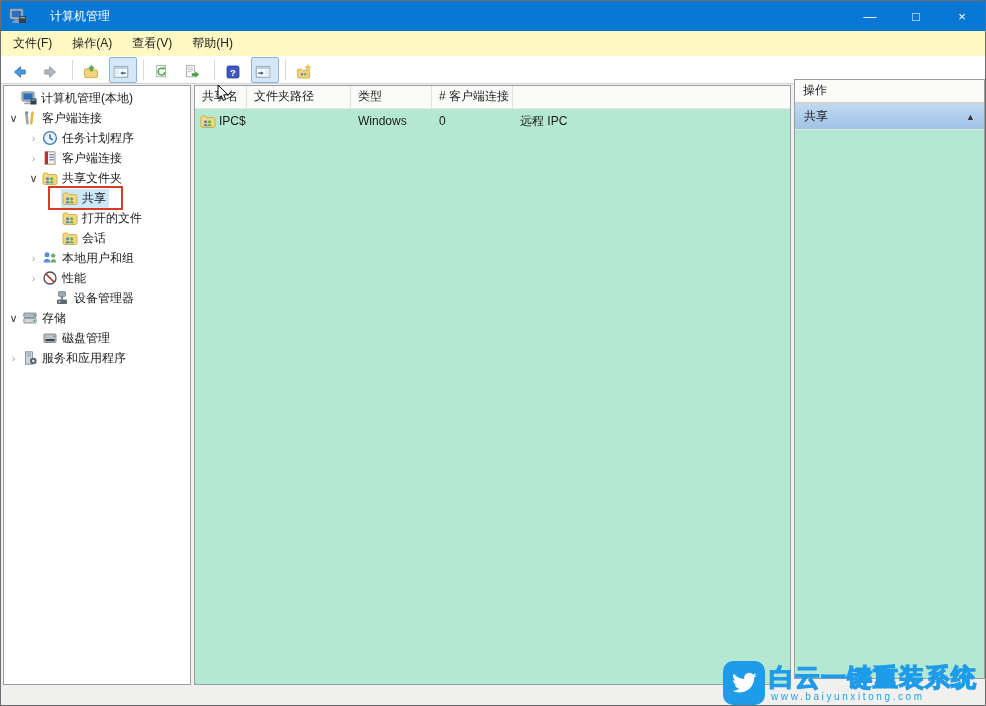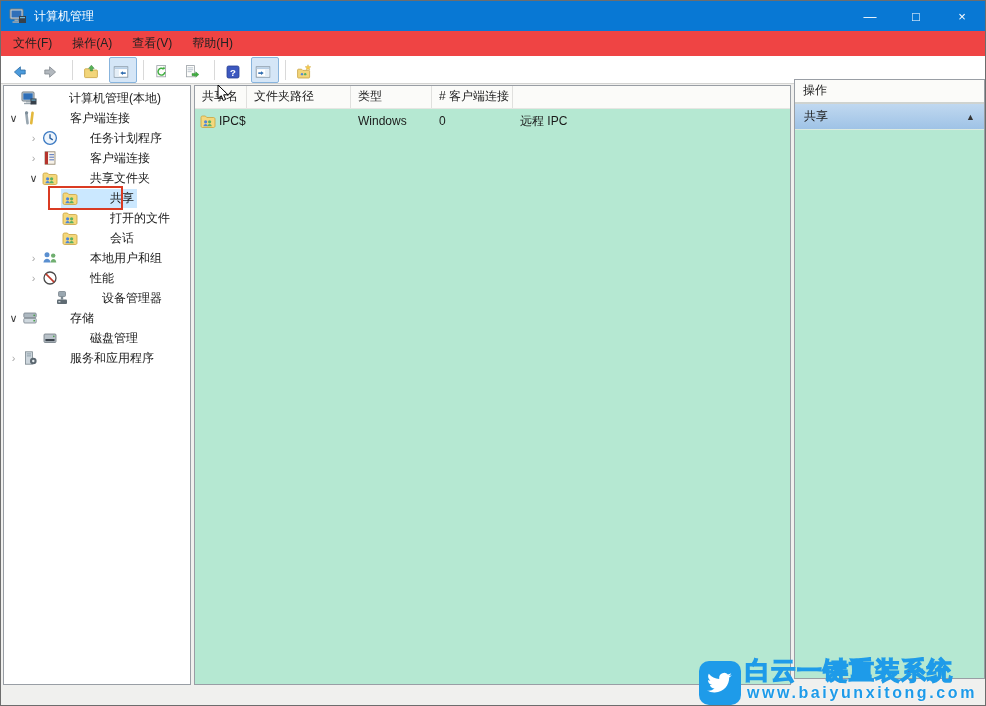--- a/index.html
+++ b/index.html
@@ -6,44 +6,44 @@
   #window{
     position:relative; width:986px; height:706px; box-sizing:border-box;
     background:#f0f0ee; border:1px solid #6d6d6d; overflow:hidden;
     font-family:"Liberation Sans","DejaVu Sans",sans-serif; font-size:12px; color:#1a1a1a;
     cursor:default;
   }
   
   .titlebar{position:absolute;left:0;top:0;right:0;height:30px;background:var(--titlebar);
     display:flex;align-items:center;color:#fff;}
   .app-icon{margin-left:8px;display:flex;align-items:center;}
-  .title{margin-left:7px;font-size:12px;}
+  .title{margin-left:23px;font-size:12px;}
   .win-controls{margin-left:auto;display:flex;height:30px;}
   .win-btn{width:46px;height:30px;display:flex;align-items:center;justify-content:center;
     font-size:13px;color:#fff;}
   
-  .menubar{position:absolute;left:0;top:30px;right:0;height:25px;background:#ef4444;
+  .menubar{position:absolute;left:0;top:30px;right:0;height:25px;background:#fef9c3;
     display:flex;align-items:center;padding-left:2px;box-sizing:border-box;}
   .menu-item{padding:4px 10px;color:#222;}
   
   .toolbar{position:absolute;left:0;top:55px;right:0;height:28px;background:#ffffff;
     border-bottom:1px solid #d4d4d2;display:flex;align-items:center;padding-left:6px;box-sizing:border-box;}
   .tool-btn{width:26px;height:24px;display:flex;align-items:center;justify-content:center;
     border:1px solid transparent;border-radius:2px;margin:0 1px;}
   .tool-btn.pressed{background:#d5e6f7;border-color:#88b4dd;}
   .tool-sep{width:1px;height:20px;background:#d9d9d9;margin:0 5px;}
   
   .tree-pane{position:absolute;left:2px;top:84px;width:188px;height:600px;background:#ffffff;
     border:1px solid #999ea5;box-sizing:border-box;overflow:hidden;}
   .tree{position:relative;padding-top:2px;}
   .tree-row{height:20px;display:flex;align-items:center;white-space:nowrap;}
   .chev{width:15px;text-align:center;font-size:11px;flex:0 0 15px;}
   .chev.collapsed{color:#a9a9a9;}
   .chev.expanded{color:#3c3c3c;}
-  .node-content{display:flex;align-items:center;padding:1px 3px 1px 1px;gap:28px;}
+  .node-content{display:flex;align-items:center;padding:1px 3px 1px 1px;}
   .node-content.selected{background:var(--sel);}
   .tree-ico{width:16px;height:16px;margin-right:4px;display:inline-flex;}
   .red-box{position:absolute;left:44px;top:100px;width:75px;height:24px;
     border:2px solid var(--red);box-sizing:border-box;pointer-events:none;}
   .center-pane{position:absolute;left:193px;top:84px;width:597px;height:600px;
     border:1px solid #999ea5;box-sizing:border-box;background:var(--green);}
   .table-header{display:flex;height:22px;background:#fbfbf9;border-bottom:1px solid #e6e6e3;}
   .th{box-sizing:border-box;padding-left:7px;line-height:21px;border-right:1px solid #e0e0de;
     color:#222;overflow:hidden;white-space:nowrap;}
   .th:last-child{border-right:none;flex:1;}
@@ -63,21 +63,21 @@
   .more-actions .lbl{flex:1;}
   
   .cursor{position:absolute;left:216px;top:83px;z-index:40;}
   
   .watermark{position:absolute;right:8px;bottom:0;display:flex;align-items:flex-end;z-index:50;}
   .bird-box{width:42px;height:44px;background:var(--accent);border-radius:10px;
     display:flex;align-items:center;justify-content:center;}
   .wm-text{margin-left:4px;display:flex;flex-direction:column;}
   .wm-title{font-size:25px;font-weight:bold;line-height:1.0;color:#be185d;
     -webkit-text-stroke:1.3px var(--accent);letter-spacing:1px;white-space:nowrap;}
-  .wm-url{font-size:16px;font-weight:bold;color:var(--accent);letter-spacing:2.6px;
+  .wm-url{font-size:10px;font-weight:normal;color:var(--accent);letter-spacing:2.6px;
     margin:1px 0 3px 2px;text-shadow:0 0 2px #ffffff;white-space:nowrap;}
 </style>
 </head>
 <body>
 
 <div id="window" style="--titlebar: #0878d4; --green: #b5e8d2; --sel: #cbe8ff; --red: #da3b23; --secTop: #c0d8f0; --secBottom: #9fc3e6; --accent: #1e9be9;">
 
   <div class="titlebar">
     <span class="app-icon">
       <svg width="18" height="18" viewBox="0 0 18 18">

